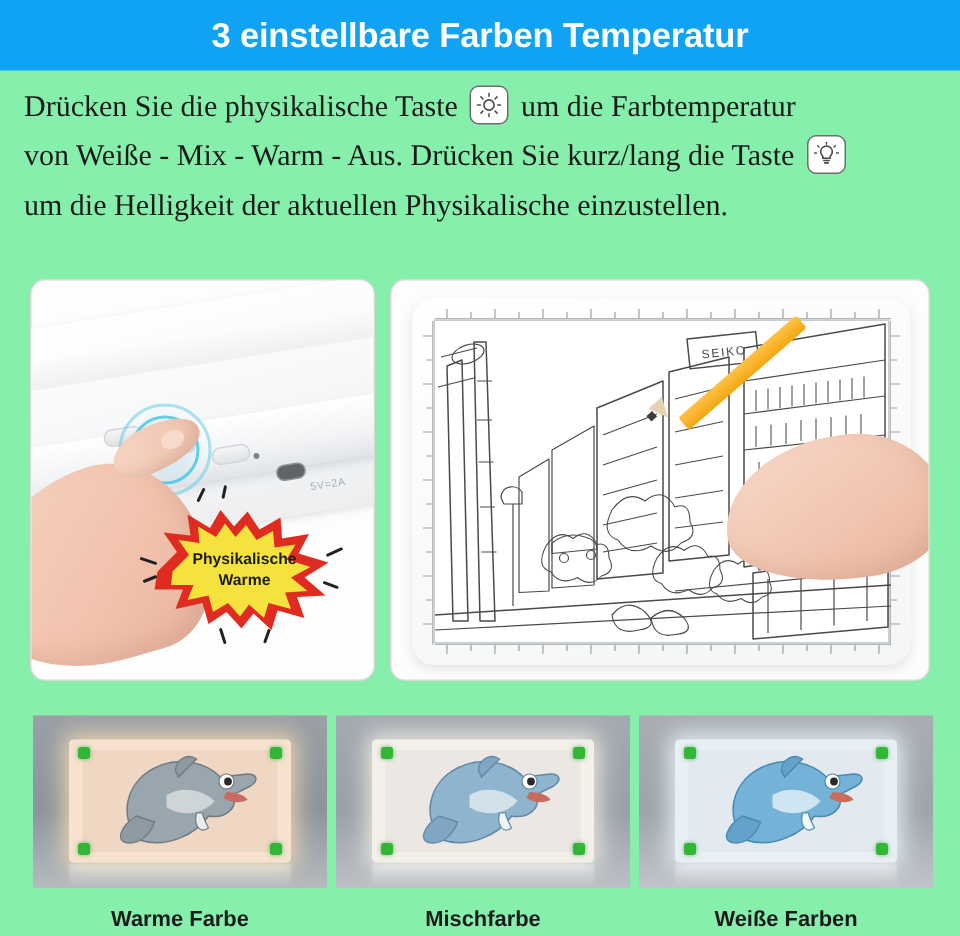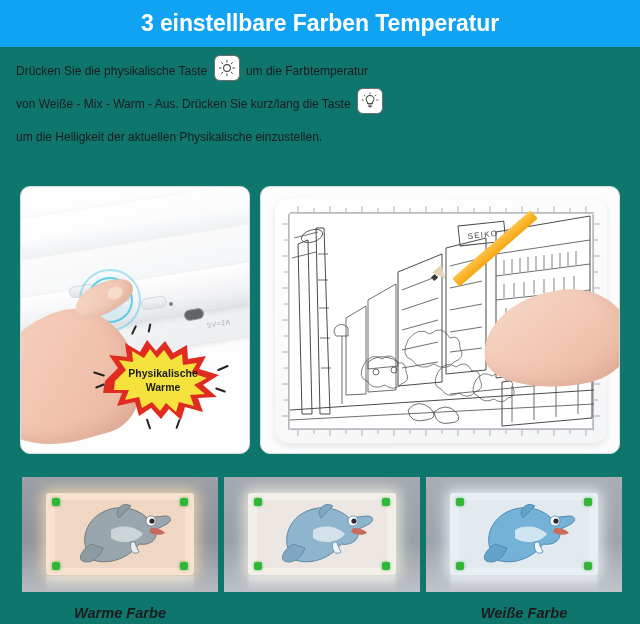--- a/index.html
+++ b/index.html
@@ -2,37 +2,37 @@
 <html><head>
 <meta charset="utf-8">
 <style>
   * { box-sizing: border-box; margin: 0; padding: 0; }
   html, body {
     width: 640px; height: 624px;
     background: #ffffff;
     font-family: "Liberation Sans", sans-serif;
     overflow: hidden;
   }
-  #page { position: relative; width: 640px; height: 624px; background:#0f766e; }
+  #page { position: relative; width: 640px; height: 624px; background:#86efac; }
 
   
   .banner {
     position: absolute; left:0; top:0; width:640px; height:47px;
     background:#10A2F3;
     display:flex; align-items:center; justify-content:center;
   }
   .banner-title {
     color:#ffffff; font-size:23px; font-weight:bold;
     letter-spacing:-0.1px; white-space:nowrap;
   }
 
   
   .desc {
     position:absolute; left:16px; top:55px; width:616px;
-    color:#1b1b1b; font-size:12px; line-height:33px;
+    color:#1b1b1b; font-size:20px; line-height:33px;font-family:Liberation Serif, serif;
   }
   .desc-line { white-space:nowrap; display:block; height:33px; }
   .inline-icon {
     display:inline-block; vertical-align:-6px;
     width:26px; height:26px; border:1.4px solid #6e6e6e;
     border-radius:6px; background:#fff; position:relative;
     margin:0 3px;
   }
   .inline-icon svg { position:absolute; left:50%; top:50%;
     transform:translate(-50%,-50%); }
@@ -161,21 +161,21 @@
     border-left:6px solid transparent; border-right:6px solid transparent;
     border-bottom:13px solid #e7d3b4;
     transform:rotate(139deg);
   }
   .pencil-lead {
     position:absolute; left:171px; top:88px; width:5px; height:5px;
     background:#3c3c3c; transform:rotate(-41deg);
   }
 
   
-  .swatches { position:absolute; left:0; top:477px; width:640px; height:147px;font-style:italic; }
+  .swatches { position:absolute; left:0; top:477px; width:640px; height:147px; }
   .swatch { position:absolute; top:0; width:196px; }
   .sw-1 { left:22px; } .sw-2 { left:224px; } .sw-3 { left:426px; }
   .swatch-photo {
     position:relative; width:196px; height:115px; overflow:hidden;
     background:linear-gradient(180deg,#9ba0a6 0%,#8e949b 55%,#b6bbc0 100%);
   }
   .sw-2 .swatch-photo {
     background:linear-gradient(180deg,#a4aab1 0%,#99a0a7 55%,#bcc1c6 100%);
   }
   .sw-3 .swatch-photo {
@@ -500,20 +500,21 @@
               <circle cx="97" cy="21" r="2.6" fill="#2a2a2a"></circle>
             </svg>
           </div>
           <div class="clip clip-tl"></div>
           <div class="clip clip-tr"></div>
           <div class="clip clip-bl"></div>
           <div class="clip clip-br"></div>
         </div>
         <div class="sw-reflect"></div>
       </div>
+      <div class="swatch-caption">Mischfarbe</div>
     </div>
 
     <div class="swatch sw-3">
       <div class="swatch-photo">
         <div class="sw-pad">
           <div class="sw-inner">
             <svg width="130" height="68" viewBox="0 0 130 68">
               <path d="M38 60 C24 46 28 22 48 12 C64 4 82 8 92 18 L110 16 C116 16 118 20 112 24 L100 30 C104 38 96 46 84 44 C76 56 56 66 38 60 Z" fill="#74b2d8" stroke="#4a87ad" stroke-width="1"></path>
               <path d="M56 30 C66 24 80 26 88 34 C80 44 64 44 56 38 Z" fill="#cfe6f2"></path>
               <path d="M36 44 C26 50 20 62 32 62 C40 62 46 54 48 48 Z" fill="#63a3cb" stroke="#4a87ad" stroke-width="0.9"></path>
@@ -524,16 +525,16 @@
               <circle cx="97" cy="21" r="2.6" fill="#2a2a2a"></circle>
             </svg>
           </div>
           <div class="clip clip-tl"></div>
           <div class="clip clip-tr"></div>
           <div class="clip clip-bl"></div>
           <div class="clip clip-br"></div>
         </div>
         <div class="sw-reflect"></div>
       </div>
-      <div class="swatch-caption">Weiße Farbe</div>
+      <div class="swatch-caption">Weiße Farben</div>
     </div>
   </div>
 </div>
 
 </body></html>

